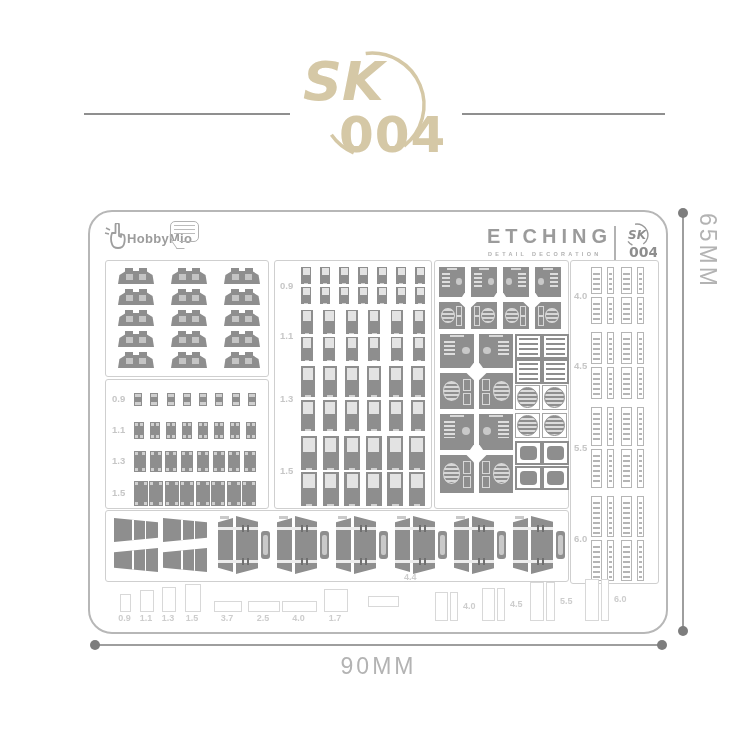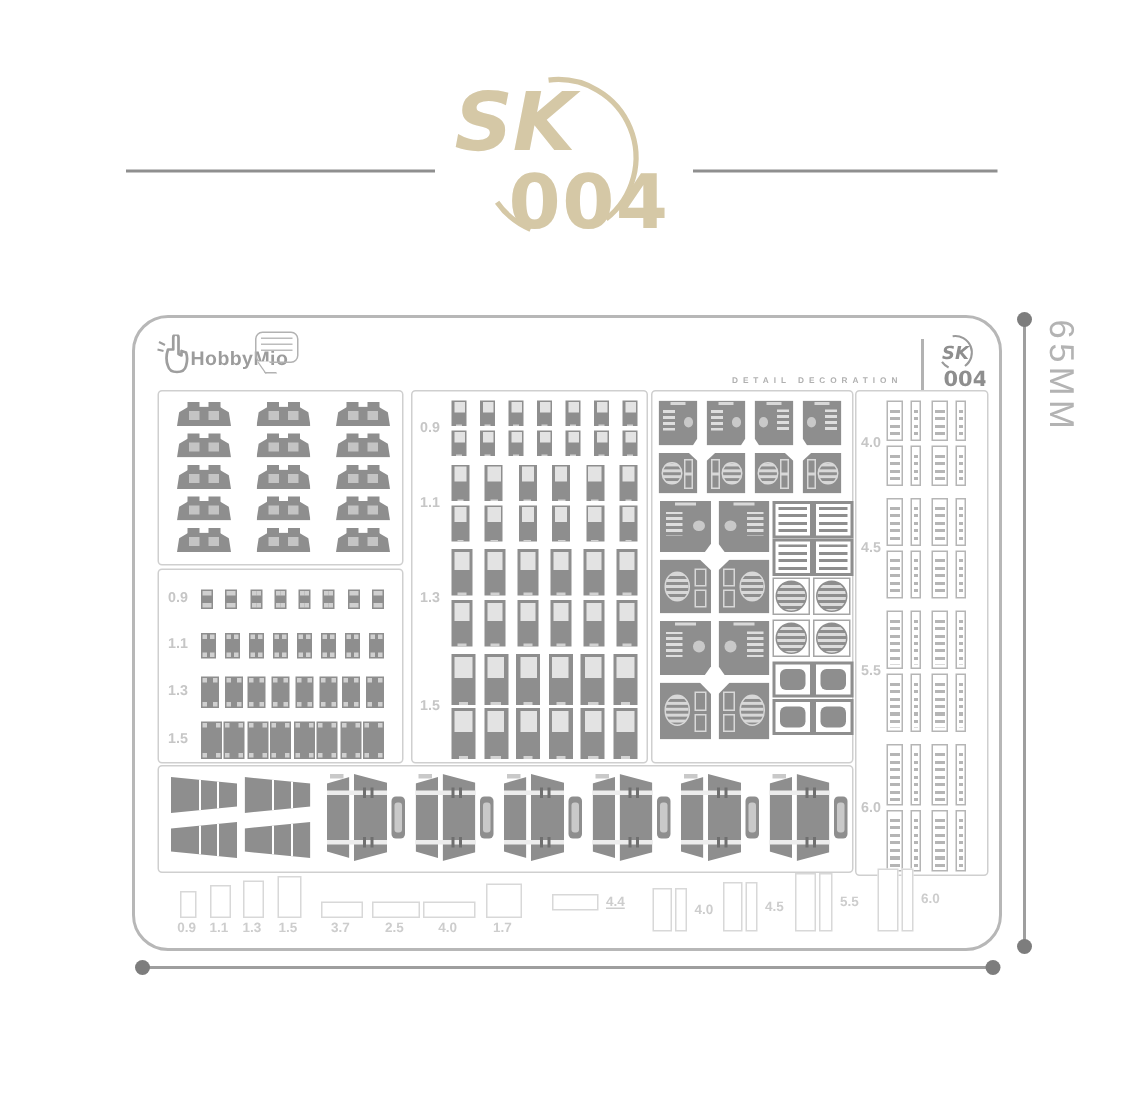--- a/index.html
+++ b/index.html
@@ -140,20 +140,21 @@
       <path d="M2 5 L6 7 M1 10 L5 11" stroke="#9e9e9e" stroke-width="1.4" fill="none"></path>
     </svg>
     <div class="brand-name">HobbyMio</div>
     <div class="bubble">
         <i></i>
         <i></i>
         <i></i>
       </div>
     <div class="bubble-tail"></div>
 
+    <div class="etch-title">ETCHING</div>
     <div class="etch-sub">DETAIL DECORATION</div>
     <div class="etch-div"></div>
     <svg id="badge-svg" width="40" height="38" viewBox="0 0 40 38">
       <path d="M 18.1 1.2 A 11 11 0 0 1 26.3 21" fill="none" stroke="#9a9a9a" stroke-width="1.4"></path>
       <path d="M 11 18.3 A 11 11 0 0 0 15.4 22" fill="none" stroke="#9a9a9a" stroke-width="1.4"></path>
       <text x="11" y="16" font-size="12" font-weight="bold" font-style="italic" font-family="DejaVu Sans, sans-serif" fill="#8e8e8e">SK</text>
       <text x="12" y="34" font-size="14" font-weight="bold" font-family="DejaVu Sans, sans-serif" fill="#8e8e8e">004</text>
     </svg>
 
     <div id="boxA" class="pbox">
@@ -758,38 +759,39 @@
         <div class="r-label" style="left: 93px; top: 401px; width: 18px; text-align: center;">1.5</div>
         <div class="r-rect" style="left: 124px; top: 389px; width: 26px; height: 9px;"></div>
         <div class="r-label" style="left: 128px; top: 401px; width: 18px; text-align: center;">3.7</div>
         <div class="r-rect" style="left: 158px; top: 389px; width: 30px; height: 9px;"></div>
         <div class="r-label" style="left: 164px; top: 401px; width: 18px; text-align: center;">2.5</div>
         <div class="r-rect" style="left: 192px; top: 389px; width: 33px; height: 9px;"></div>
         <div class="r-label" style="left: 199.5px; top: 401px; width: 18px; text-align: center;">4.0</div>
         <div class="r-rect" style="left: 234px; top: 377px; width: 22px; height: 21px;"></div>
         <div class="r-label" style="left: 236px; top: 401px; width: 18px; text-align: center;">1.7</div>
         <div class="r-rect" style="left: 278px; top: 384px; width: 29px; height: 9px;"></div>
-        <div class="r-label" style="left: 314px; top: 384px; text-decoration: underline;">4.4</div>
+        <div class="r-label" style="left: 314px; top: 360px; text-decoration: underline;">4.4</div>
         <div class="r-rect" style="left: 345px; top: 380px; width: 11px; height: 27px;"></div>
         <div class="r-rect" style="left: 360px; top: 380px; width: 6px; height: 27px;"></div>
         <div class="r-label" style="left: 373px; top: 388.5px;">4.0</div>
         <div class="r-rect" style="left: 392px; top: 376px; width: 11px; height: 31px;"></div>
         <div class="r-rect" style="left: 407px; top: 376px; width: 6px; height: 31px;"></div>
         <div class="r-label" style="left: 420px; top: 386.5px;">4.5</div>
         <div class="r-rect" style="left: 440px; top: 370px; width: 12px; height: 37px;"></div>
         <div class="r-rect" style="left: 456px; top: 370px; width: 7px; height: 37px;"></div>
         <div class="r-label" style="left: 470px; top: 383.5px;">5.5</div>
         <div class="r-rect" style="left: 495px; top: 367px; width: 12px; height: 40px;"></div>
         <div class="r-rect" style="left: 511px; top: 367px; width: 6px; height: 40px;"></div>
         <div class="r-label" style="left: 524px; top: 382px;">6.0</div>
       </div>
   </div>
 
   <div class="dim-line-h"></div>
   <div class="dim-dot" style="left:90px;top:640px;"></div>
   <div class="dim-dot" style="left:657px;top:640px;"></div>
+  <div class="dim-label-h">90MM</div>
 
   <div class="dim-line-v"></div>
   <div class="dim-dot" style="left:678px;top:208px;"></div>
   <div class="dim-dot" style="left:678px;top:626px;"></div>
   <div class="dim-label-v">65MM</div>
 
 </div>
 
 </body></html>

